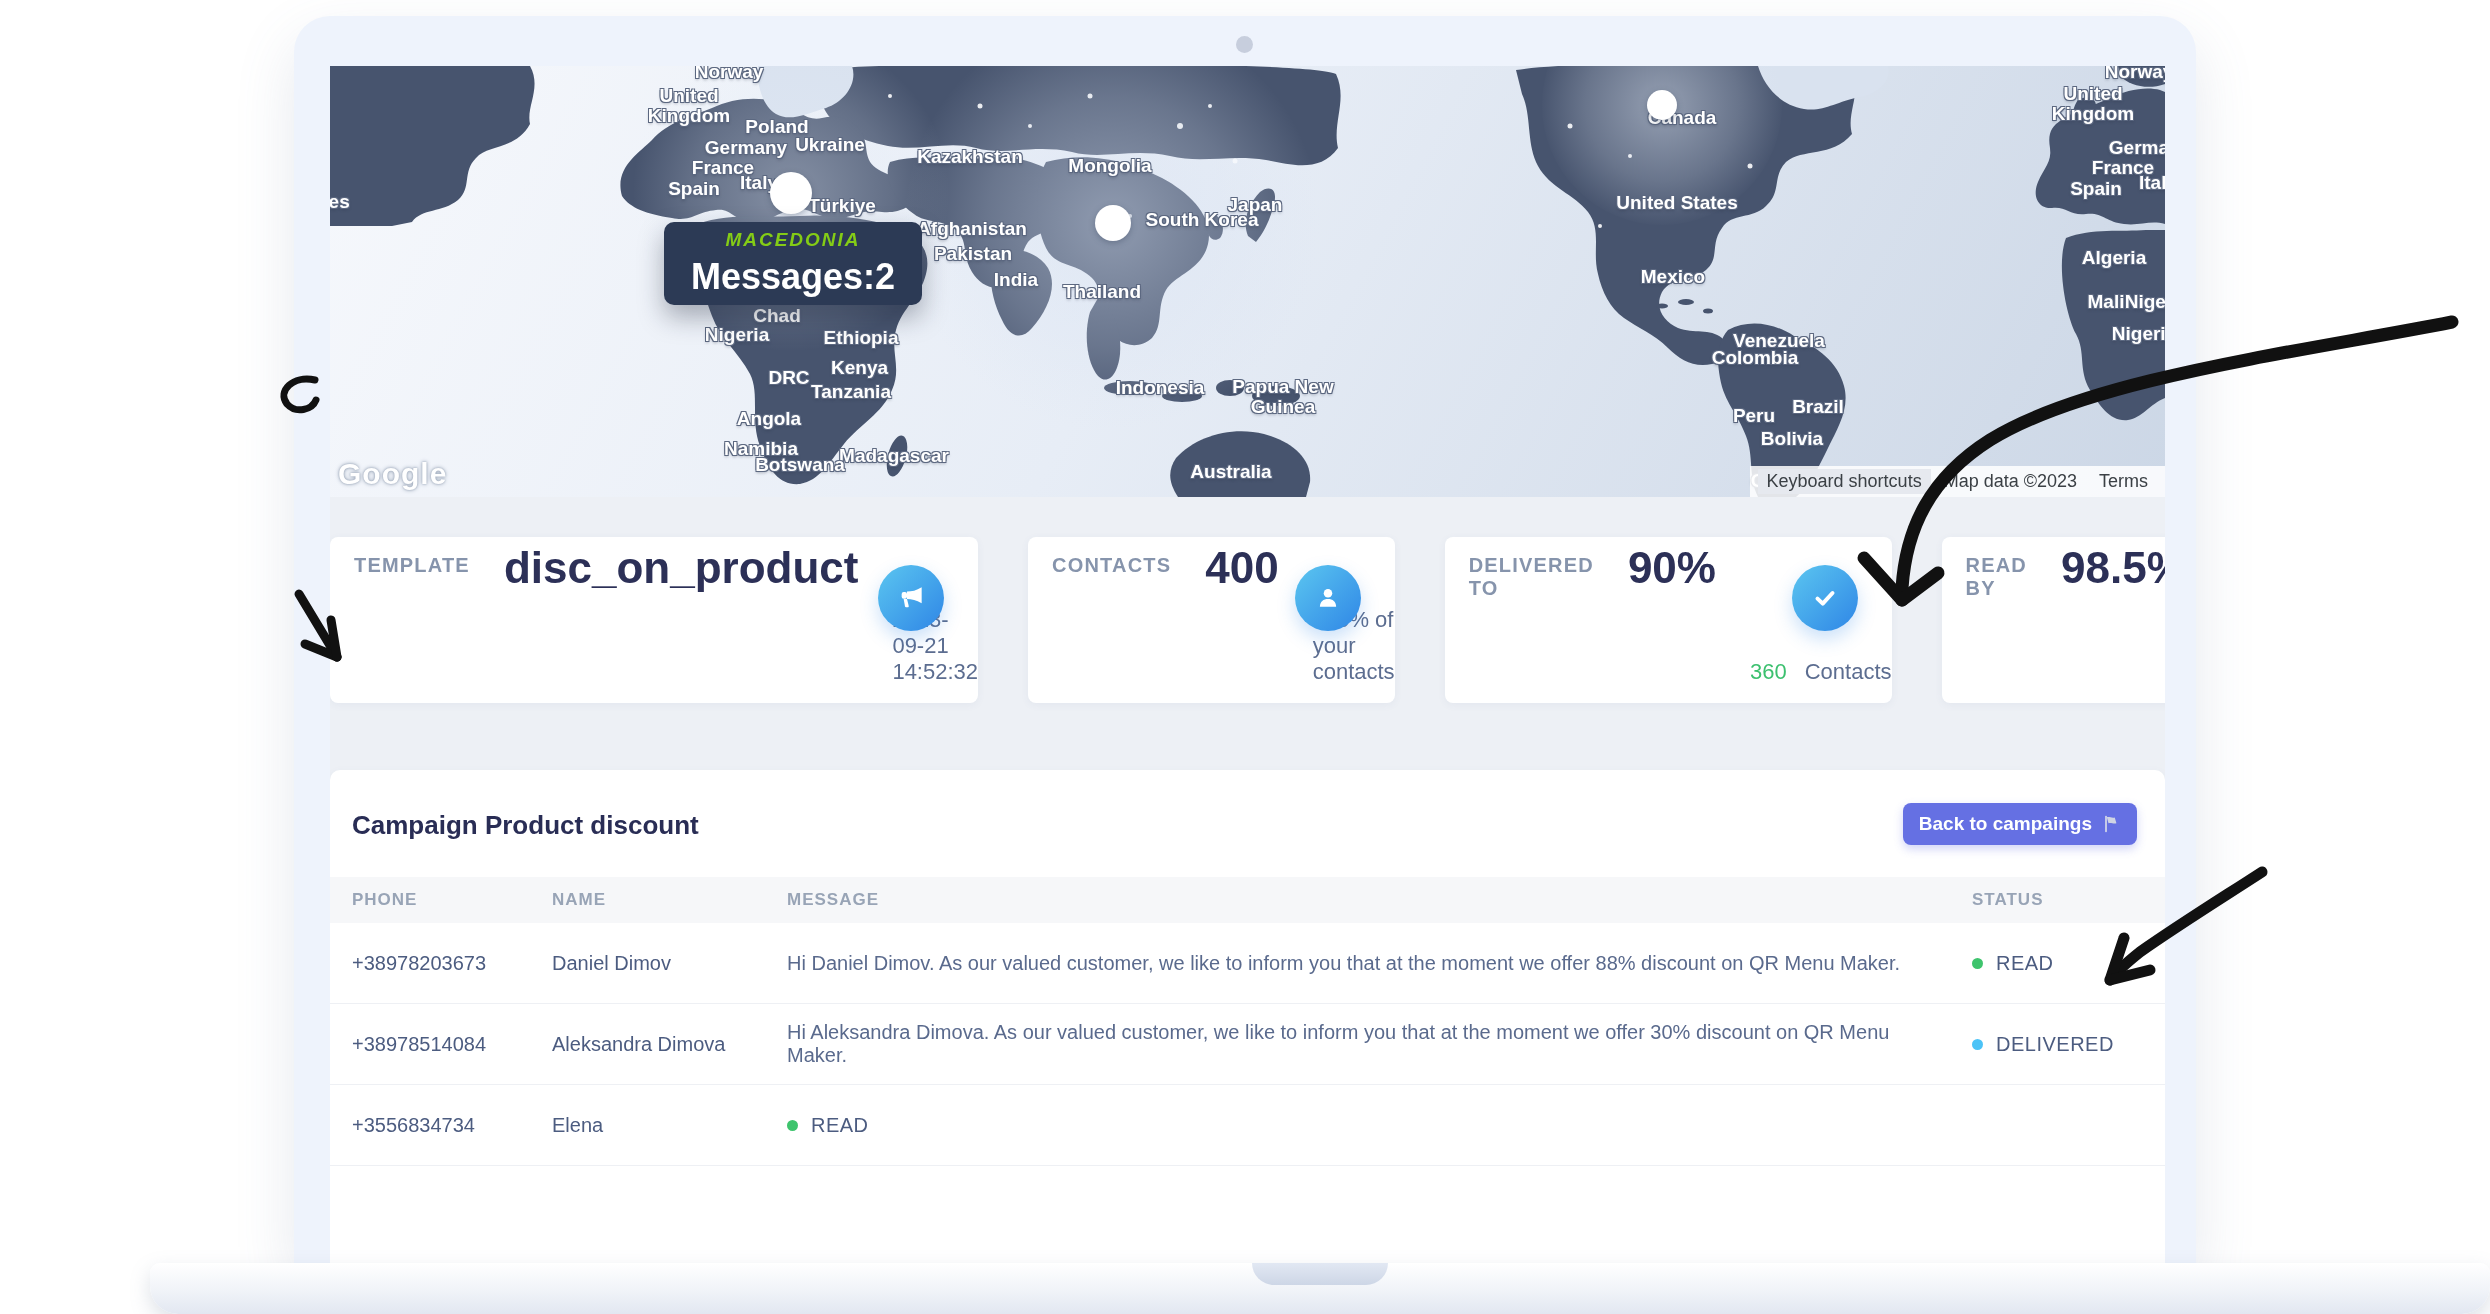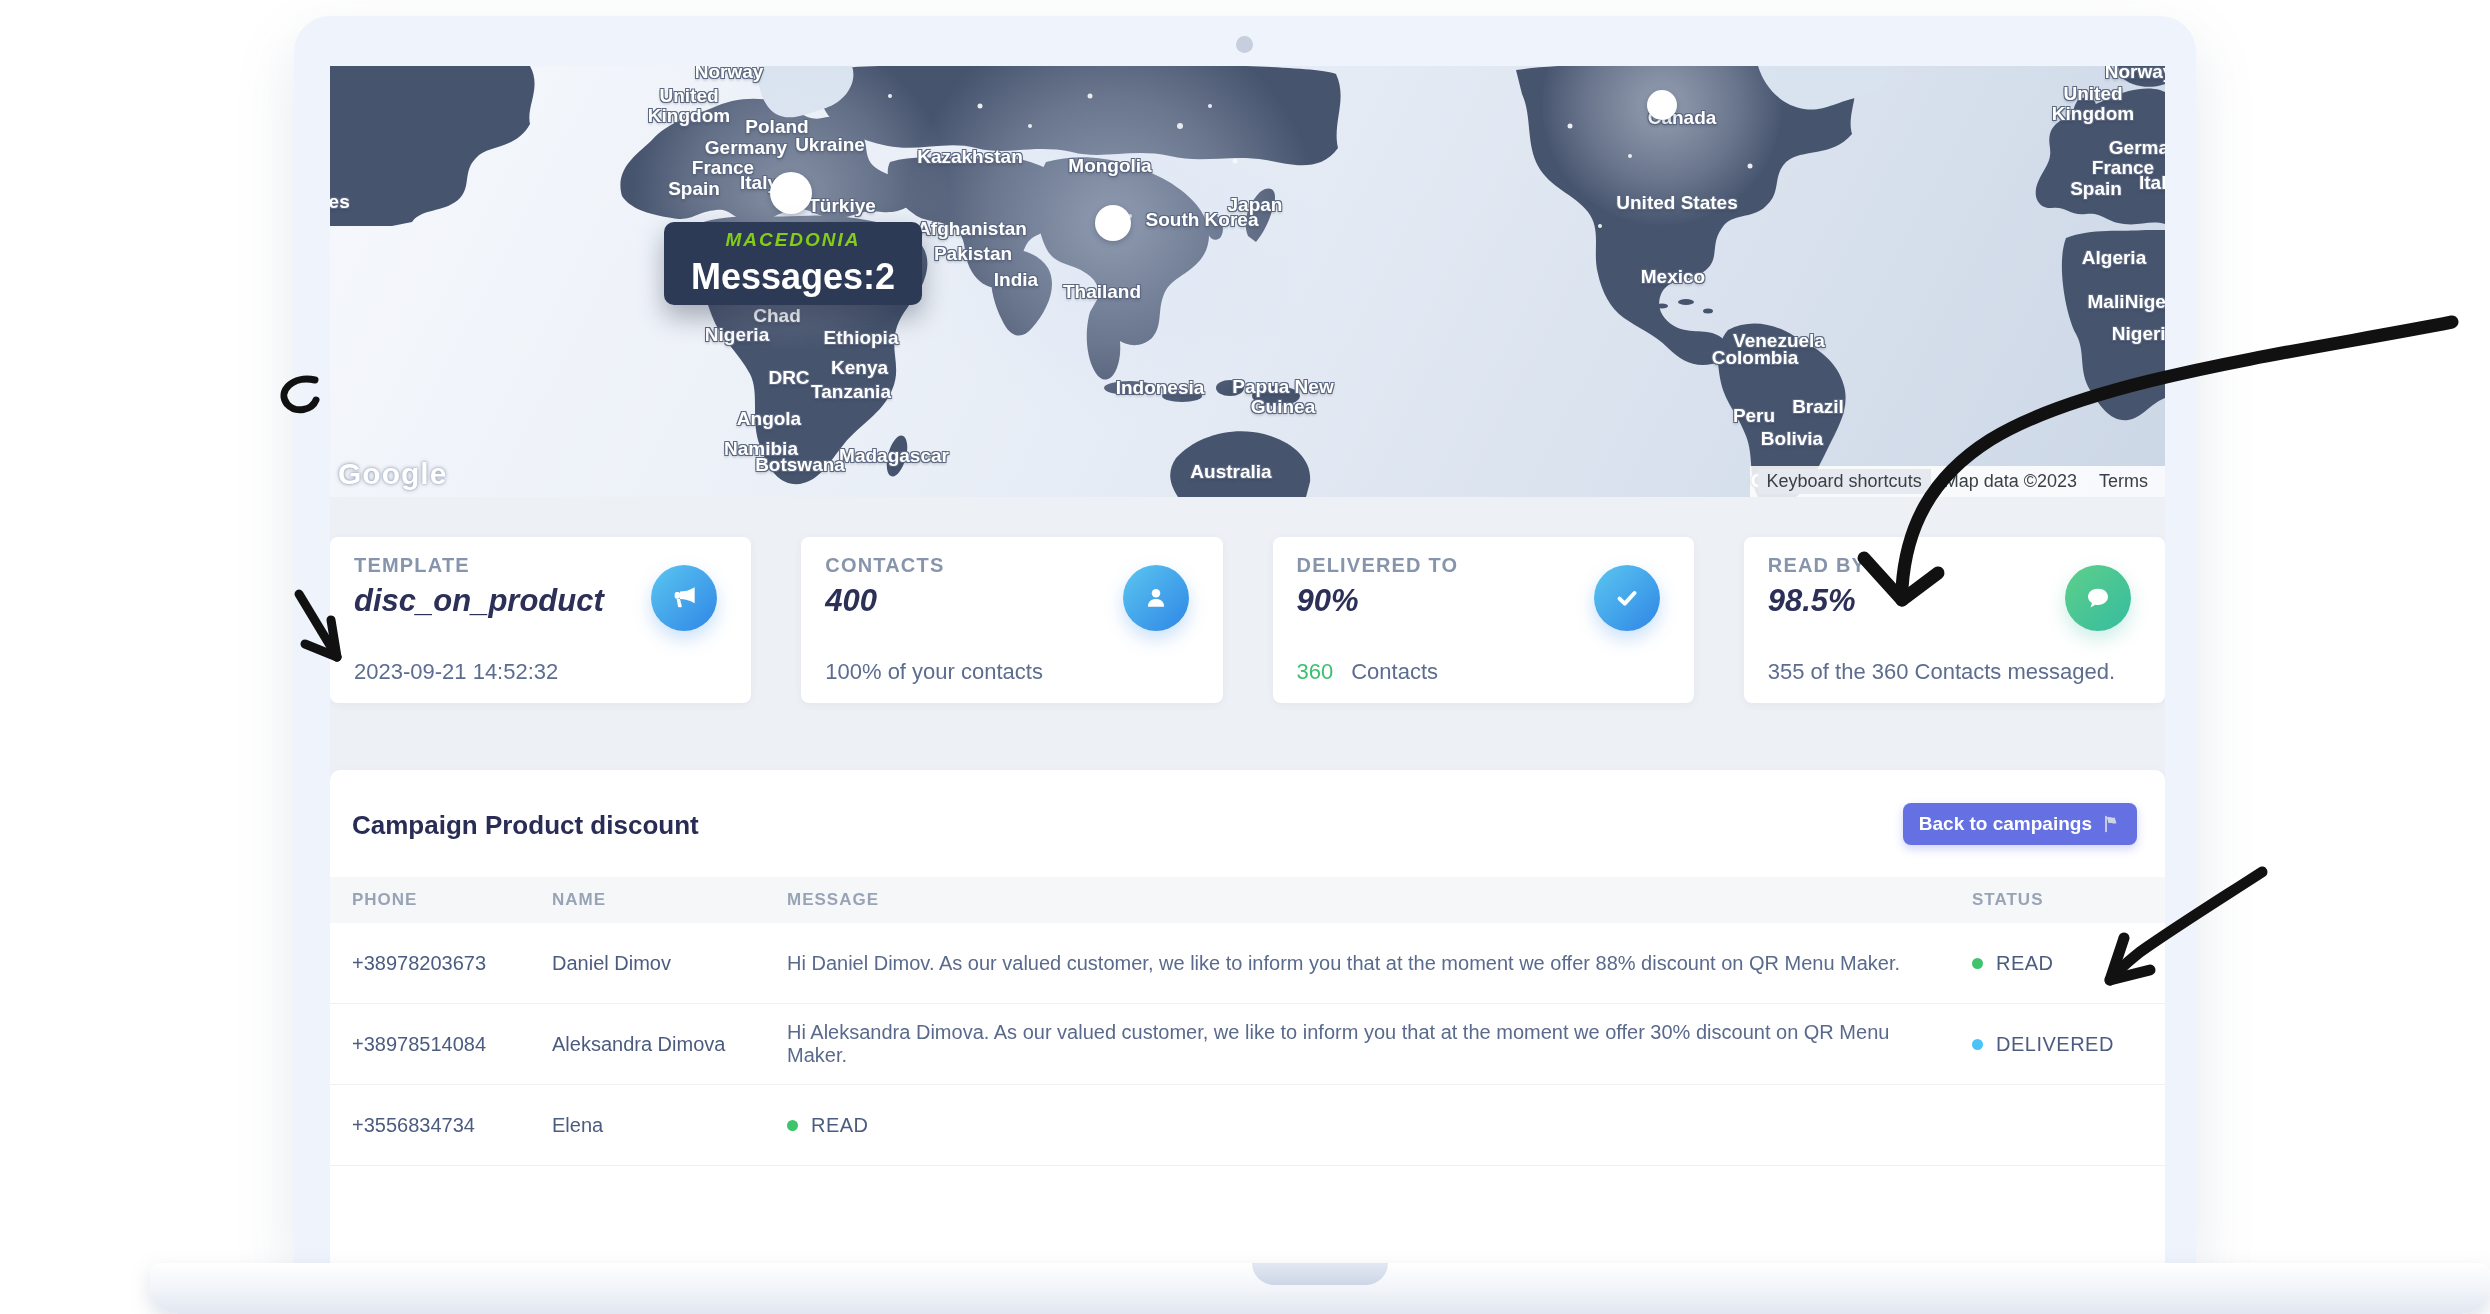--- a/index.html
+++ b/index.html
@@ -50,23 +50,23 @@
   .google{position:absolute;left:8px;bottom:6px;font-size:30px;font-weight:700;letter-spacing:1px;
        color:#fff;text-shadow:0 0 4px #9aa6b8,0 0 2px #9aa6b8;}
   .attrib{position:absolute;right:0;bottom:0;display:flex;align-items:center;gap:4px;
        background:rgba(255,255,255,.85);padding:3px 8px;font-size:18px;color:#3b4045;}
   .attrib .item{padding:2px 9px;}
   .attrib .kbd{background:#e6e9ef;}
 
   
   .cards{position:absolute;left:0;top:471px;width:1835px;display:flex;gap:50px;}
   .card{flex:1;height:166px;background:#fff;border-radius:8px;position:relative;
-        box-shadow:0 2px 8px rgba(70,90,130,.06);display:flex;flex-direction:column;}
+        box-shadow:0 2px 8px rgba(70,90,130,.06);display:flex;flex-direction:row;gap:10px;}
   .card .lbl{margin:17px 0 0 24px;font-size:20px;font-weight:700;letter-spacing:1.2px;color:#8694ac;}
-  .card .val{margin:6px 0 0 24px;font-size:31px;font-weight:700;color:#2c3057;font-style:italic;}
+  .card .val{margin:6px 0 0 24px;font-size:44px;font-weight:700;color:#2c3057;}
   .card .sub{margin:auto 0 18px 24px;font-size:22px;color:#5c6d90;}
   .card .sub .hl{color:#3cc06f;margin-right:18px;}
   .icon-circle{position:absolute;right:34px;top:28px;width:66px;height:66px;border-radius:50%;
         display:flex;align-items:center;justify-content:center;
         box-shadow:0 8px 18px rgba(47,134,230,.25);}
   .icon-circle.blue{background:linear-gradient(135deg,#5bc6f0,#2f86e6);}
   .icon-circle.green{background:linear-gradient(135deg,#5ecf8b,#35bc9f);box-shadow:0 8px 18px rgba(53,188,159,.25);}
 
   
   .table-card{position:absolute;left:0;top:704px;width:1835px;height:567px;background:#fff;

